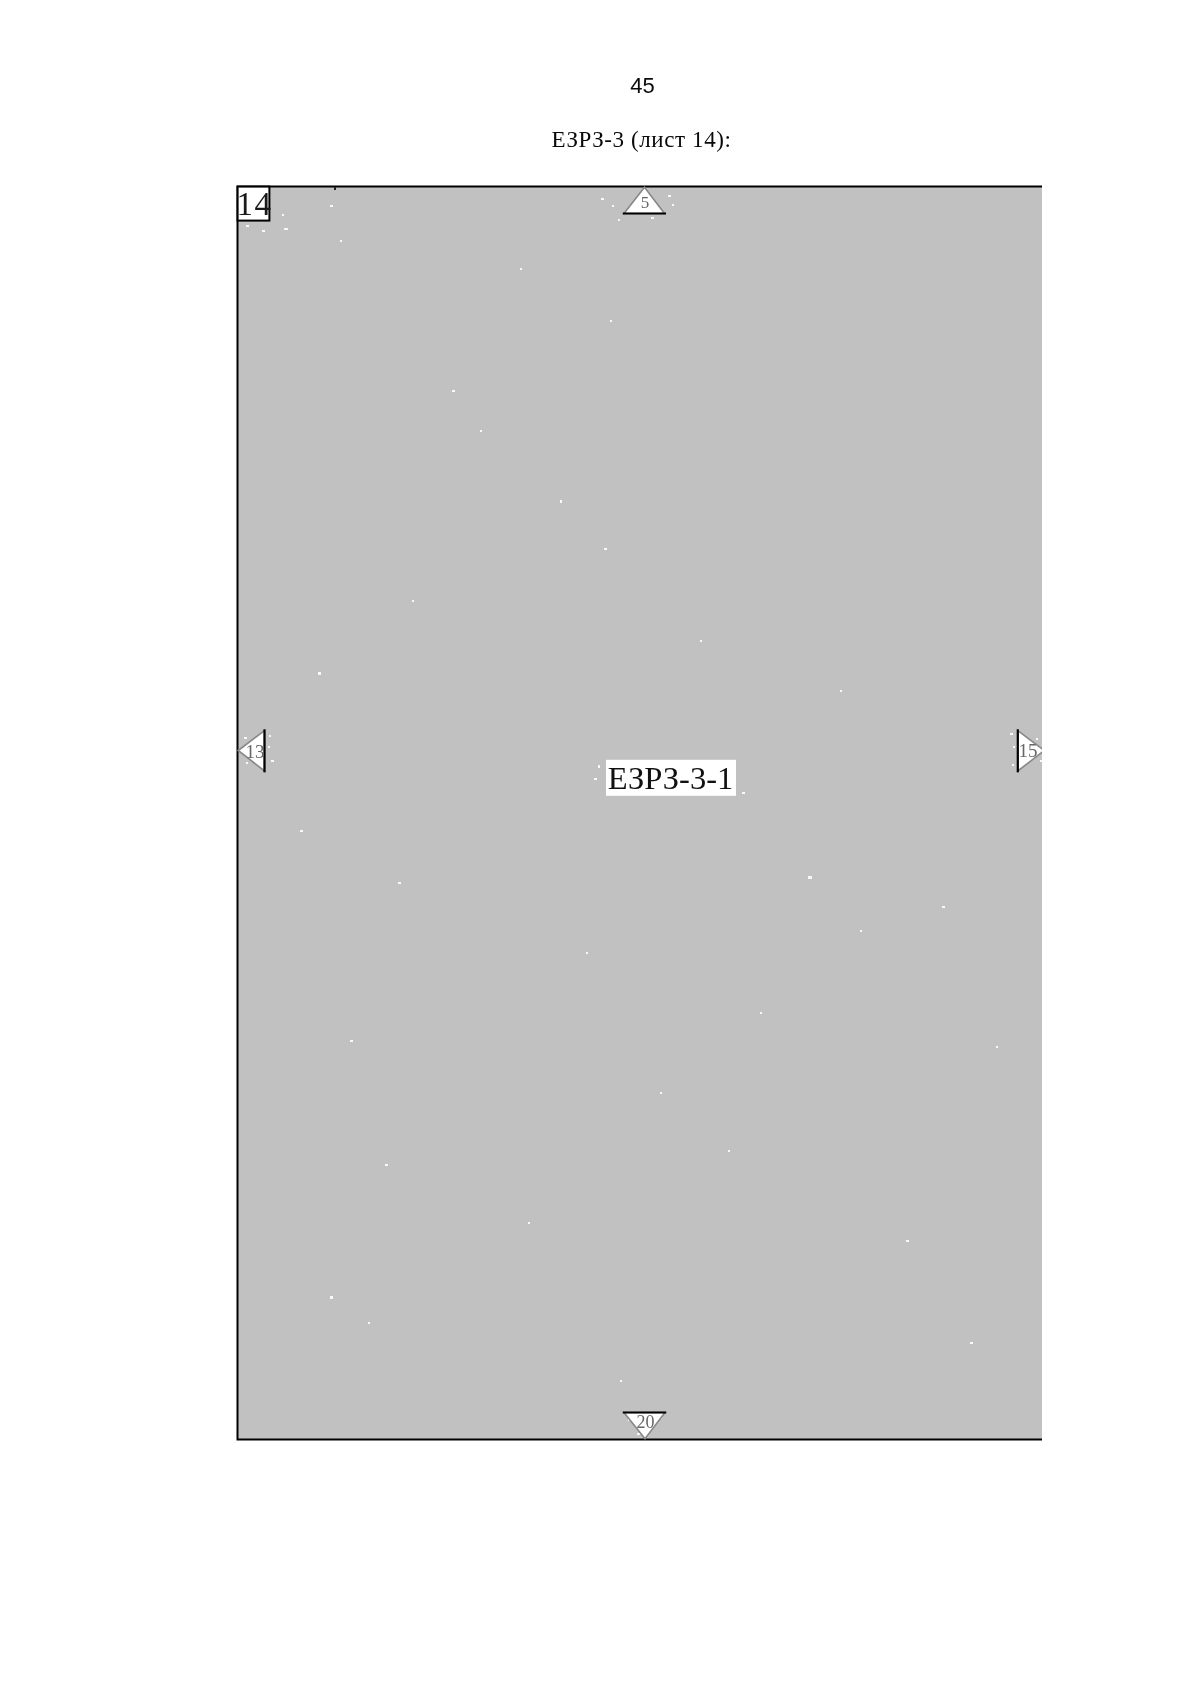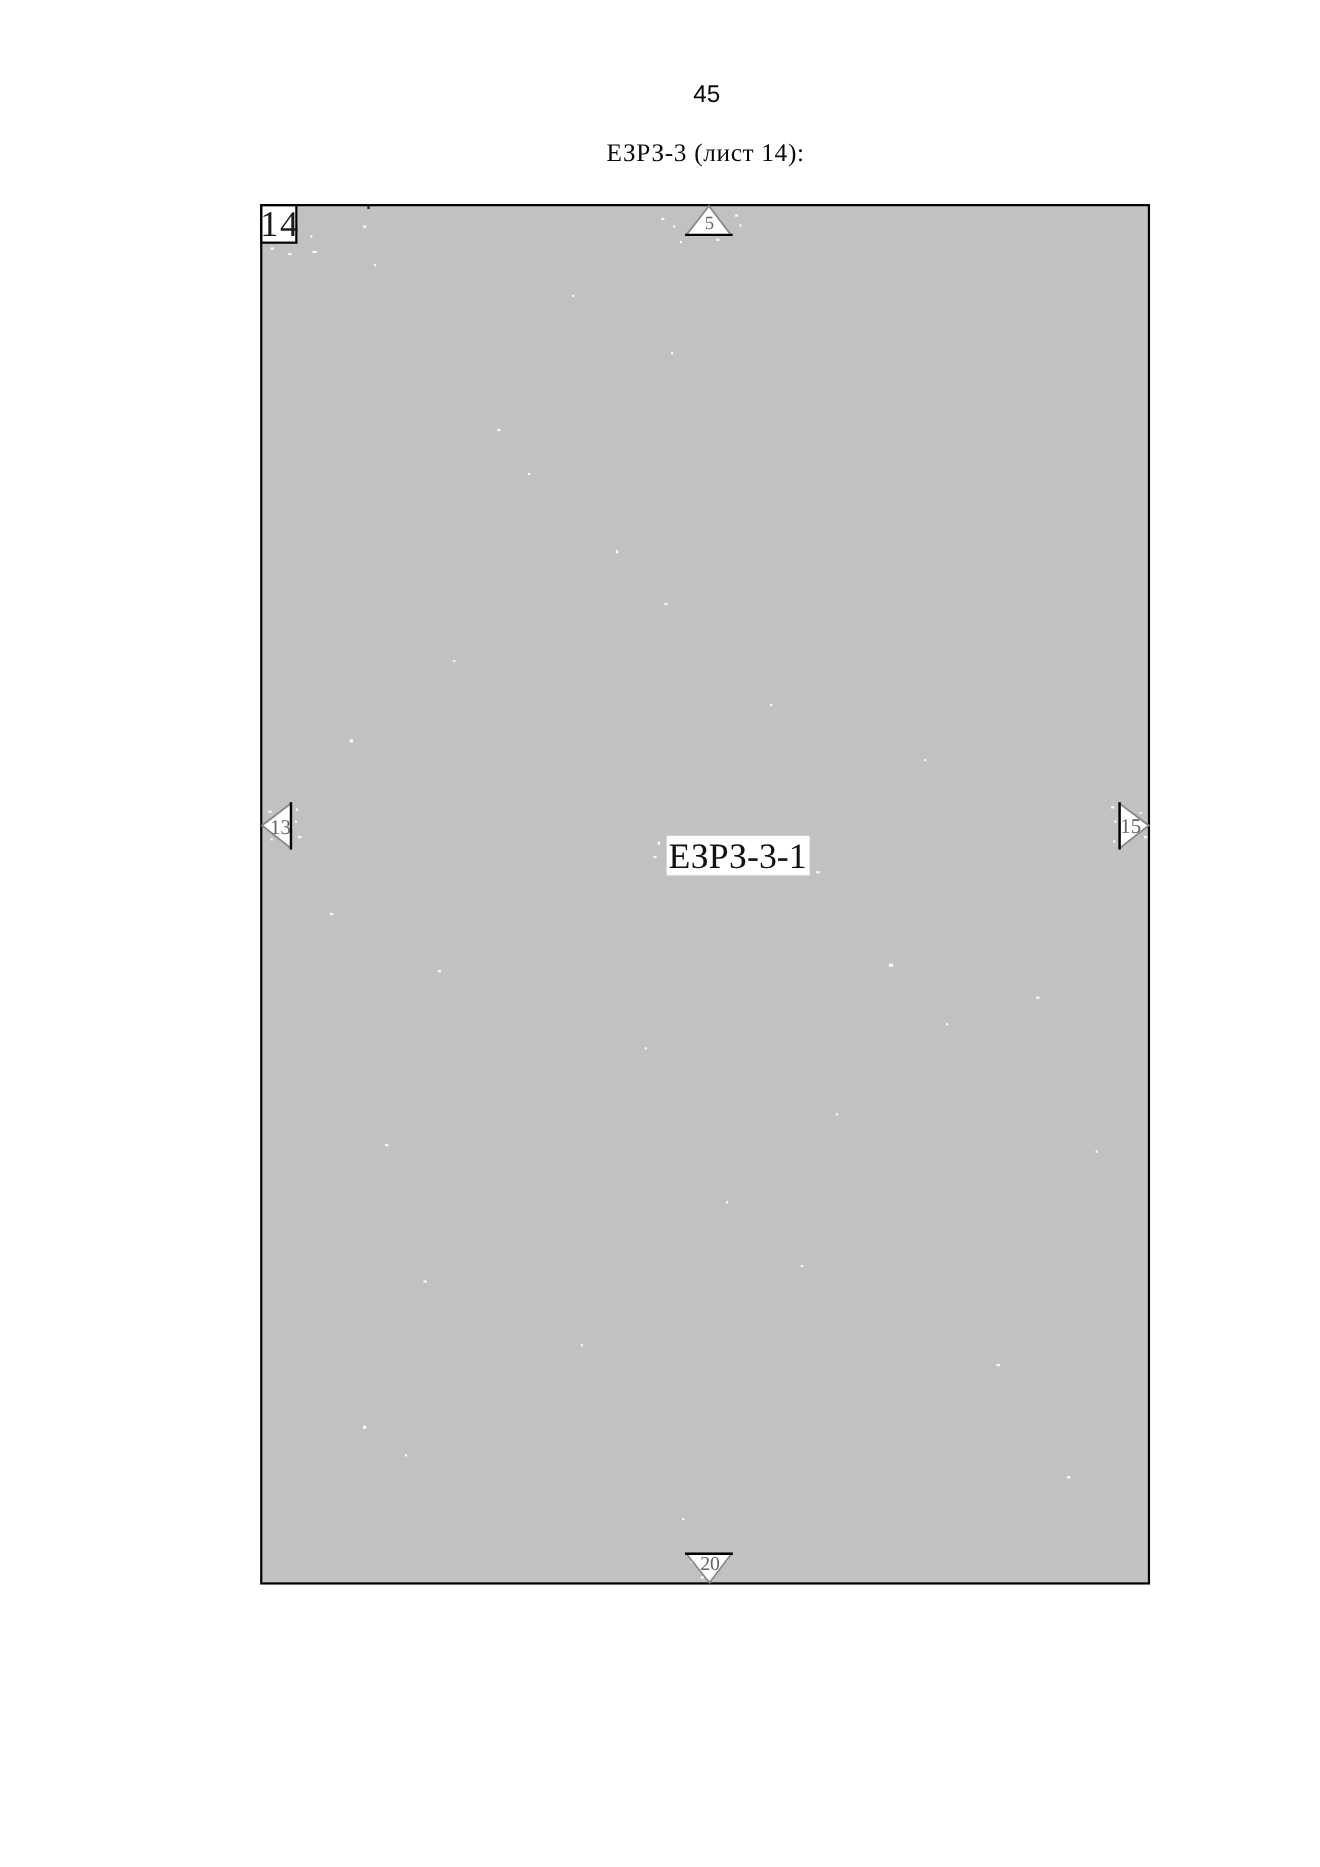--- a/index.html
+++ b/index.html
@@ -1,16 +1,16 @@
 <!DOCTYPE html>
 <html><head>
 <meta charset="utf-8">
 <style>
 html,body{margin:0;padding:0;background:#ffffff;}
-.page{position:relative;width:1200px;height:1697px;background:#ffffff;overflow:hidden;}
+.page{position:relative;width:1042px;height:1697px;background:#ffffff;overflow:hidden;}
 svg{display:block;}
 </style>
 </head>
 <body>
 <div class="page">
 <svg width="1200" height="1697" viewBox="0 0 1200 1697" xmlns="http://www.w3.org/2000/svg">
 
   <g>
         <text x="642.5" y="93" font-family="Liberation Sans, sans-serif" font-size="22" text-anchor="middle" fill="#0a0a0a">45</text>
       </g>

